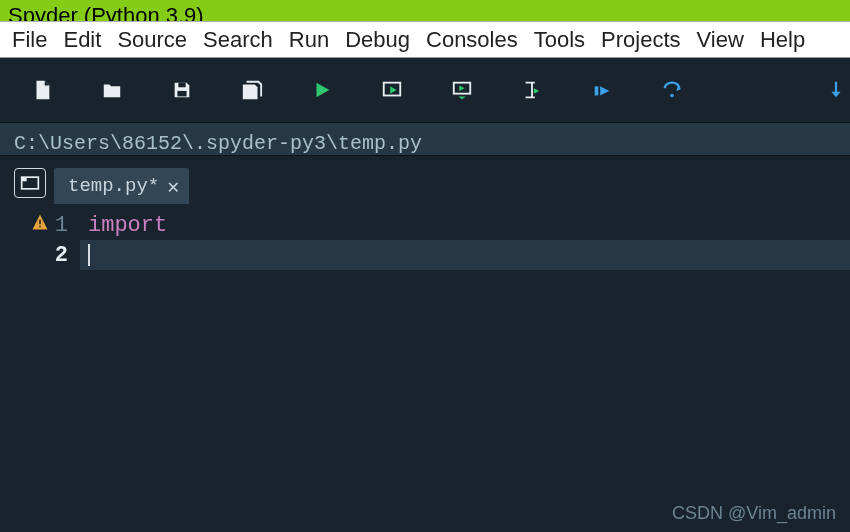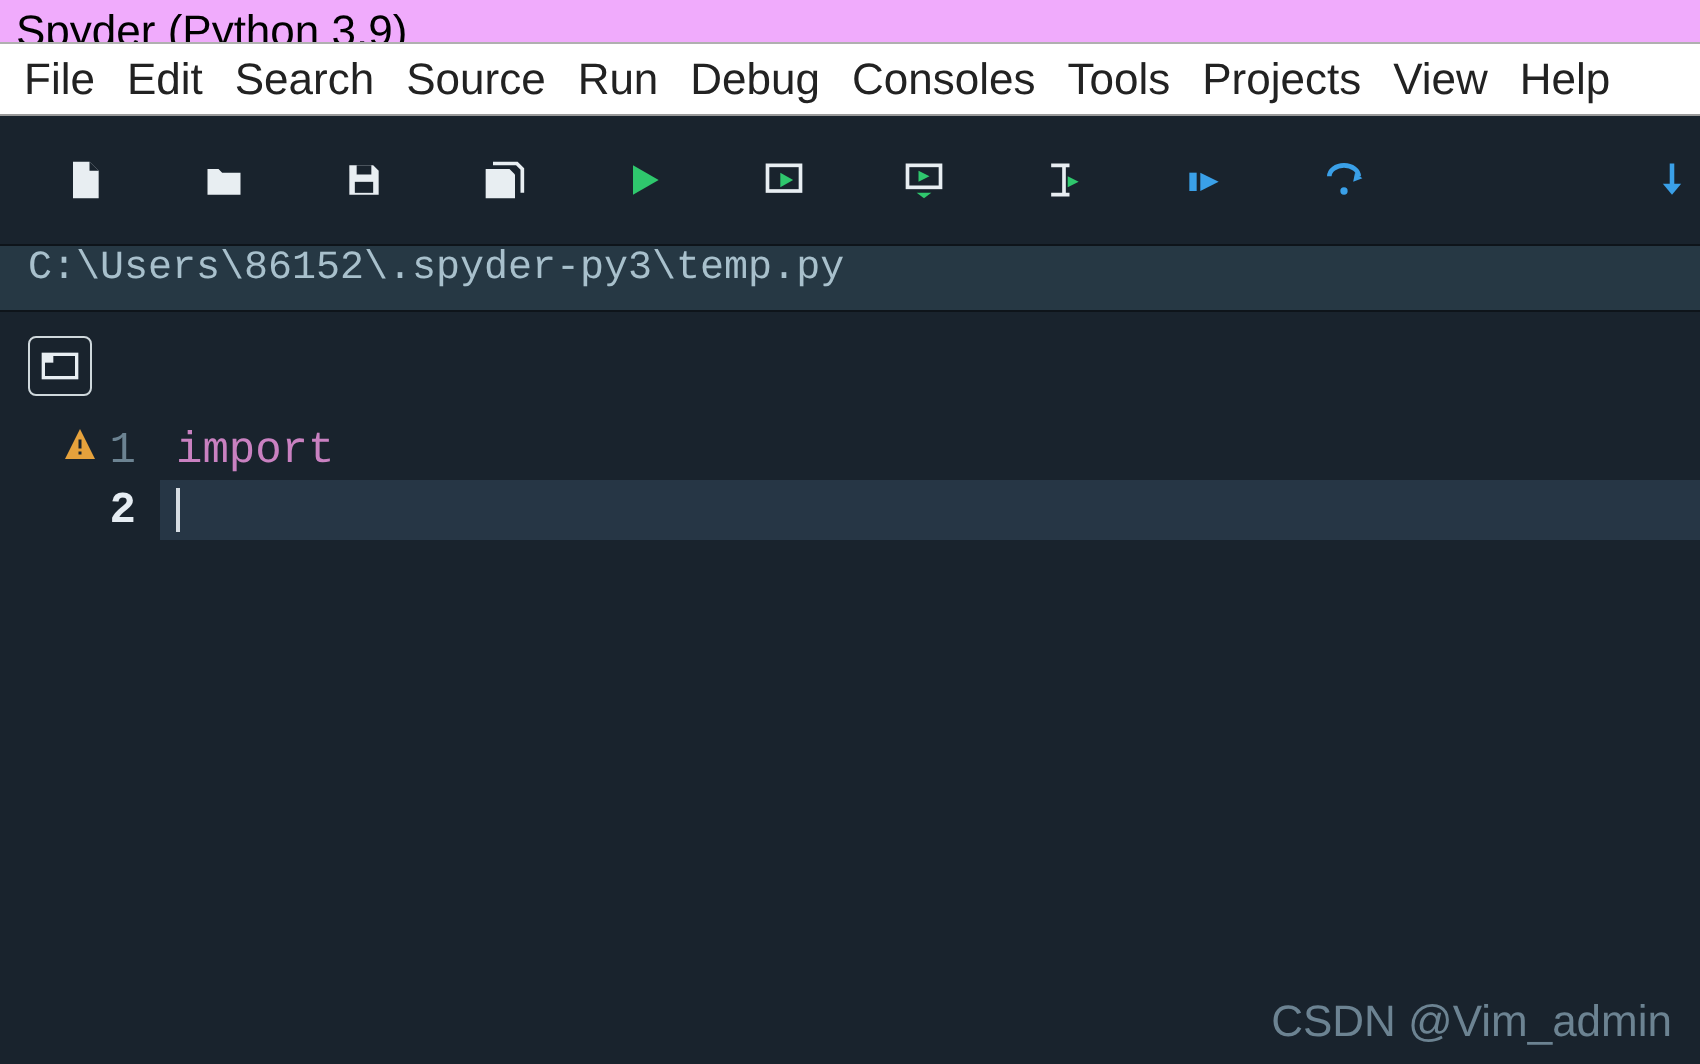--- a/index.html
+++ b/index.html
@@ -5,21 +5,21 @@
   * { box-sizing: border-box; margin: 0; padding: 0; }
   body {
     width: 850px; height: 532px;
     font-family: "Segoe UI", Arial, sans-serif;
     background: #19232d;
     overflow: hidden;
     position: relative;
   }
   
   .titlebar {
-    background: #f0abfc;
+    background: #84cc16;
     height: 22px;
     display: flex;
     align-items: flex-end;
     padding-left: 8px;
     color: #000;
     font-size: 22px;
     overflow: hidden;
     border-bottom: 1px solid #b0b0b0;
   }
   .titlebar-text { transform: translateY(8px); }
@@ -49,21 +49,21 @@
     width: 28px; height: 28px;
     display: flex; align-items: center; justify-content: center;
     cursor: pointer;
   }
   .tool-btn svg { width: 22px; height: 22px; }
   
   .pathbar {
     background: #263844;
     height: 34px;
     display: flex;
-    align-items: flex-start;
+    align-items: flex-end;
     padding-left: 14px;
     color: #a8c0cc;
     font-family: "Consolas","Courier New",monospace;
     font-size: 20px;
     border-top: 1px solid #0e141a;
     border-bottom: 1px solid #0e141a;
   }
   
   .tabstrip {
     background: #19232d;
@@ -135,35 +135,35 @@
   .plain { color: #d6dde3; }
   .cursor {
     display:inline-block; width:2px; height:22px;
     background:#d6dde3; vertical-align:middle;
   }
   
   .watermark {
     position: absolute;
     right: 14px; bottom: 8px;
     color: #6c8392;
-    font-size: 22px;
+    font-size: 18px;
   }
 </style>
 </head>
 <body>
 
 <div class="titlebar">
   <span class="titlebar-text">Spyder (Python 3.9)</span>
 </div>
 
 <div class="menubar">
   <span class="menu-item">File</span>
   <span class="menu-item">Edit</span>
+  <span class="menu-item">Source</span>
   <span class="menu-item">Search</span>
-  <span class="menu-item">Source</span>
   <span class="menu-item">Run</span>
   <span class="menu-item">Debug</span>
   <span class="menu-item">Consoles</span>
   <span class="menu-item">Tools</span>
   <span class="menu-item">Projects</span>
   <span class="menu-item">View</span>
   <span class="menu-item">Help</span>
 </div>
 
 <div class="toolbar">
@@ -240,20 +240,24 @@
 <div class="pathbar">
   <span>C:\Users\86152\.spyder-py3\temp.py</span>
 </div>
 
 <div class="tabstrip">
   <div class="browse-btn">
     <svg width="20" height="16" viewBox="0 0 24 18">
         <rect x="2" y="2" width="20" height="14" fill="none" stroke="#e8eef2" stroke-width="2"></rect>
         <rect x="2" y="2" width="6" height="5" fill="#e8eef2"></rect>
       </svg>
+  </div>
+  <div class="tab">
+    <span>temp.py*</span>
+    <span class="tab-close">✕</span>
   </div>
 </div>
 
 <div class="editor">
   <div class="gutter">
     <div class="gline">
       <span class="warn-icon">
         <svg viewBox="0 0 24 24">
             <path fill="#e6a23c" d="M12 2L2 22h20z"></path>
             <rect x="11" y="9" width="2" height="6" fill="#19232d"></rect>

